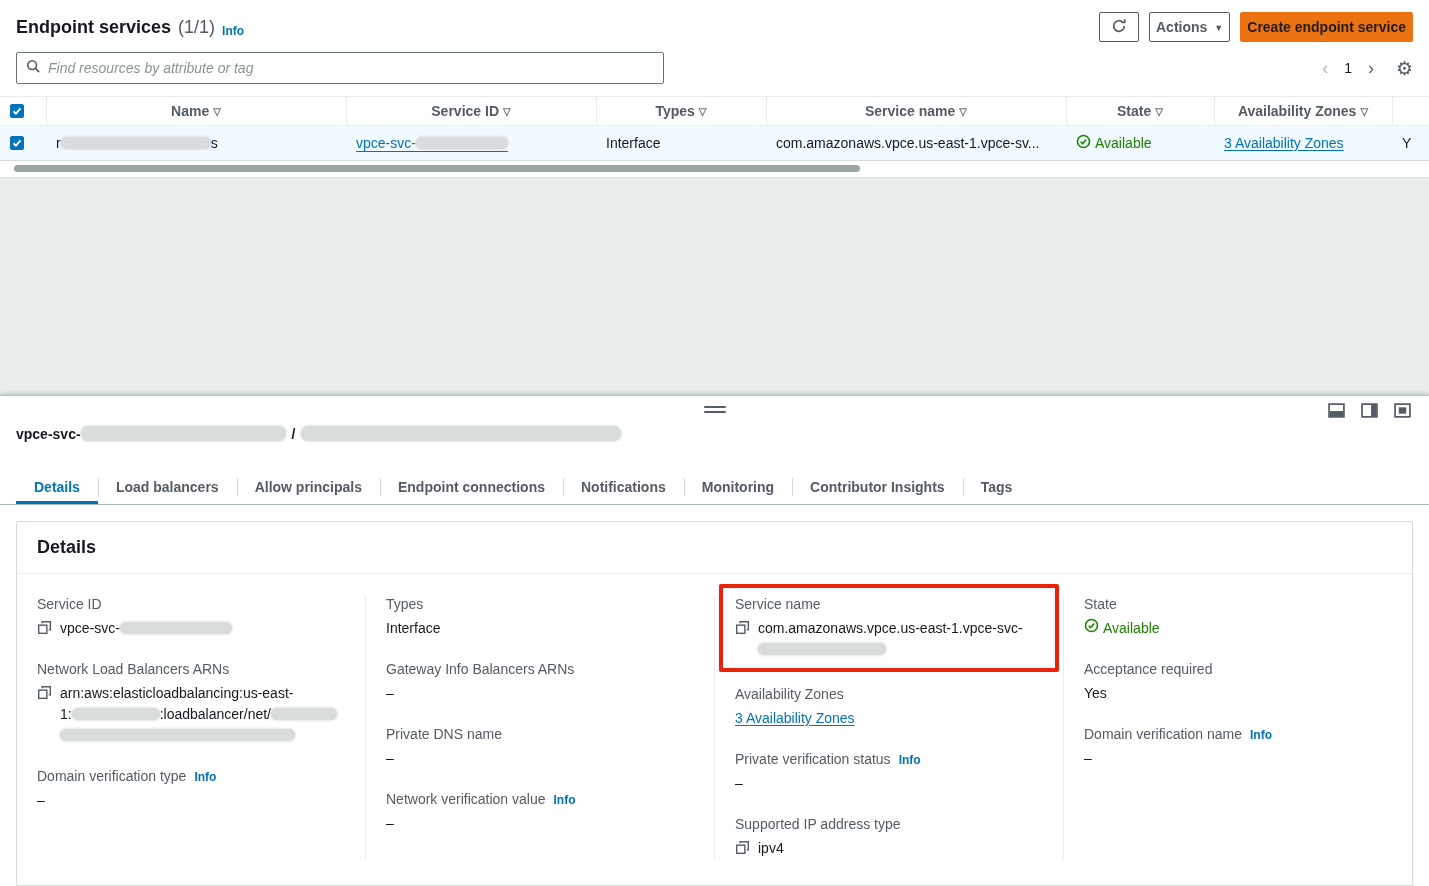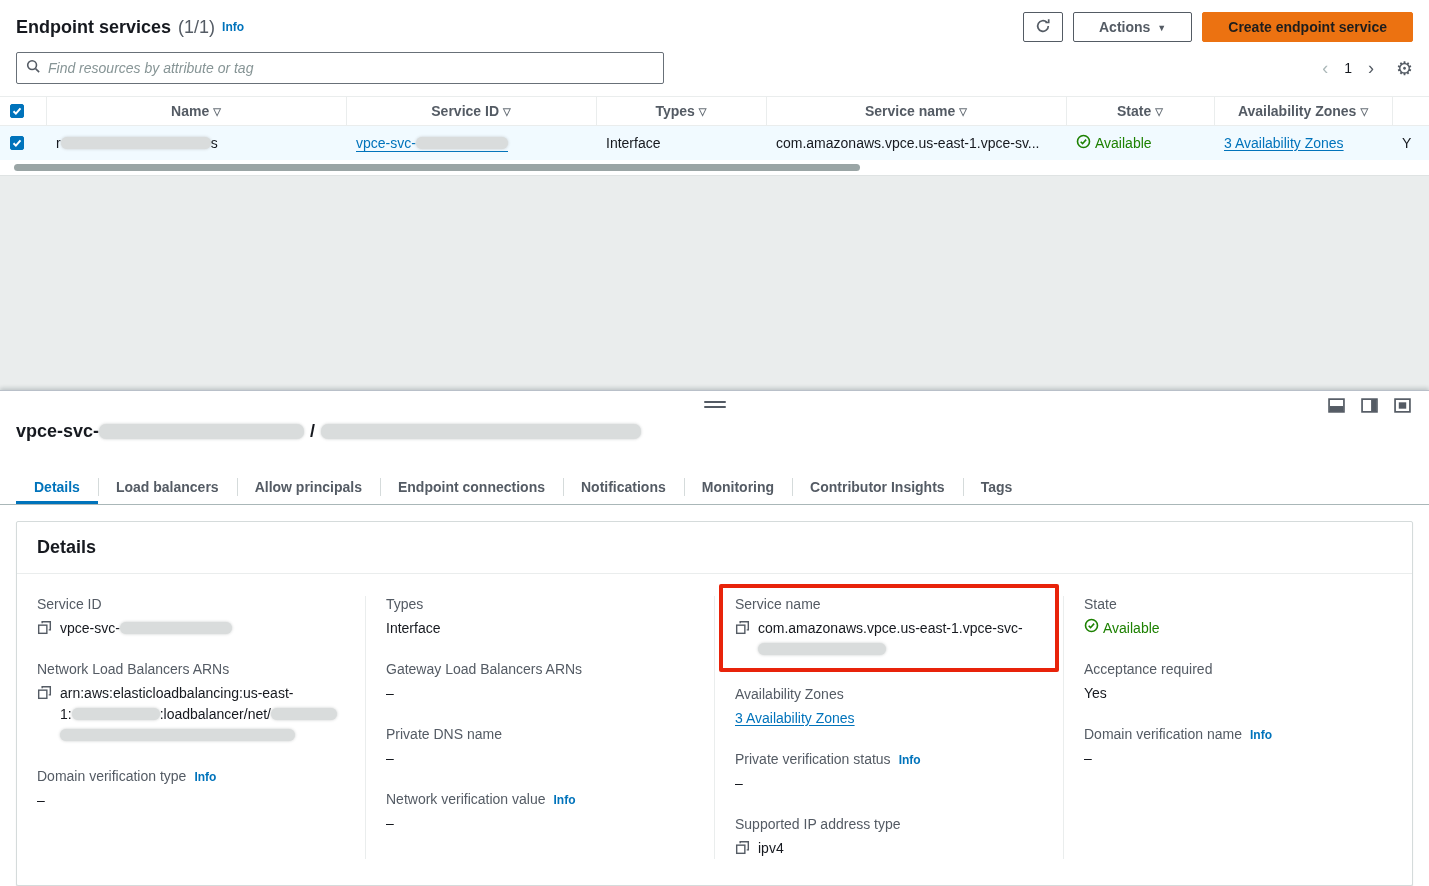--- a/index.html
+++ b/index.html
@@ -3,26 +3,26 @@
 <meta charset="utf-8">
 <style>
   * { margin:0; padding:0; box-sizing:border-box; }
   html,body { background:#fff; }
   body { font-family:"Liberation Sans", sans-serif; color:#16191f; font-size:14px; }
   .app { width:1429px; height:886px; overflow:hidden; display:flex; flex-direction:column; background:#fff; position:relative;
          --accent-orange:#ec7211; --link-blue:#0073bb; --success-green:#1d8102; --annotation-red:#e8230a; --selected-row-bg:#f1faff; }
 
   
   .header-row { display:flex; justify-content:space-between; align-items:center; padding:12px 16px 4px; }
-  .page-title { font-size:18px; font-weight:700; display:flex; align-items:center; gap:7px; }
+  .page-title { font-size:18px; font-weight:700; display:flex; align-items:flex-end; gap:7px; }
   .page-title .count { font-weight:400; color:#545b64; }
   .info-link { color:var(--link-blue); font-size:12px; font-weight:700; text-decoration:none; cursor:pointer; }
   .header-actions { display:flex; gap:10px; align-items:center; }
   .btn { height:30px; background:#fff; border:1px solid #545b64; border-radius:2px; color:#545b64; font-weight:700;
-         font-size:14px; font-family:inherit; padding:0 25px; cursor:pointer; display:inline-flex; align-items:center; gap:7px;justify-content:flex-end; }
+         font-size:14px; font-family:inherit; padding:0 6px; cursor:pointer; display:inline-flex; align-items:center; gap:7px;justify-content:flex-end; }
   .btn.icon-only { width:40px; padding:0; justify-content:center; }
   .btn.primary { background:var(--accent-orange); border-color:var(--accent-orange); color:#1d1d1d; }
   .caret { font-size:9px; position:relative; top:1px; }
 
   
   .toolbar-row { display:flex; justify-content:space-between; align-items:center; padding:6px 16px 12px; }
   .search-box { width:648px; height:32px; border:1px solid #687078; border-radius:2px; display:flex; align-items:center;
                 padding:0 9px; gap:7px; background:#fff; }
   .search-box input { border:none; outline:none; flex:1; font-size:14px; font-family:inherit; color:#ef4444; background:transparent; }
   .search-box input::placeholder { font-style:italic; color:#879596; }
@@ -53,21 +53,21 @@
   .gray-gap { height:219px; background:#eaeded; border-top:1px solid #dfe3e3; }
 
   
   .split-panel { flex:1; background:#fff; border-top:1px solid #b9c0c9; box-shadow:0 -2px 4px rgba(0,28,36,.18); position:relative; }
   .panel-bar { height:30px; position:relative; }
   .drag-handle { position:absolute; left:50%; top:10px; transform:translateX(-50%); width:22px; cursor:row-resize; }
   .drag-handle i { display:block; height:2px; background:#545b64; border-radius:1px; margin-bottom:3px; }
   .panel-icons { position:absolute; right:18px; top:7px; display:flex; gap:16px; }
   .panel-icons button { background:none; border:none; padding:0; cursor:pointer; line-height:0; }
 
-  .panel-title { font-size:18px; font-weight:700; margin:0 16px 28px; }
+  .panel-title { font-size:14px; font-weight:700; margin:0 16px 28px; }
   .panel-title .sep { margin:0 6px; }
 
   .tabs { display:flex; align-items:stretch; height:35px; border-bottom:1px solid #aab7b8; padding:0 16px; }
   .tab { position:relative; display:flex; align-items:center; padding:0 18px; border:none; background:none; cursor:pointer;
          font-family:inherit; font-size:14px; font-weight:700; color:#545b64; }
   .tab + .tab::before { content:""; position:absolute; left:0; top:8px; bottom:8px; width:1px; background:#d5dbdb; }
   .tab.active { color:var(--link-blue); box-shadow:inset 0 -3px 0 0 var(--link-blue); }
 
   .details-card { margin:16px 16px 0; background:#fff; border:1px solid #d5dbdb; border-radius:2px; box-shadow:0 1px 1px rgba(0,28,36,.15); }
   .card-header { padding:15px 20px; font-size:18px; font-weight:700; border-bottom:1px solid #eaeded; }
@@ -334,21 +334,21 @@
             <div class="fvalue">–</div>
           </div>
         </div>
 
         <div class="dcol">
           <div class="field">
             <div class="flabel">Types</div>
             <div class="fvalue">Interface</div>
           </div>
           <div class="field">
-            <div class="flabel">Gateway Load Balancers ARNs</div>
+            <div class="flabel">Gateway Info Balancers ARNs</div>
             <div class="fvalue">–</div>
           </div>
           <div class="field">
             <div class="flabel">Private DNS name</div>
             <div class="fvalue">–</div>
           </div>
           <div class="field">
             <div class="flabel">
               <span>Network verification value</span>
               <a class="info-link">Info</a>

